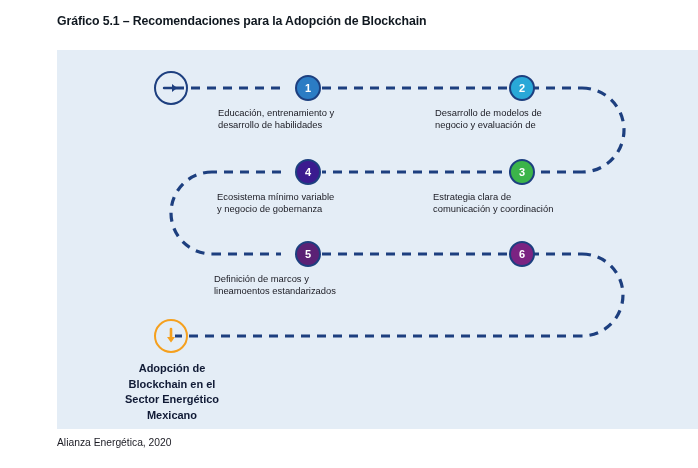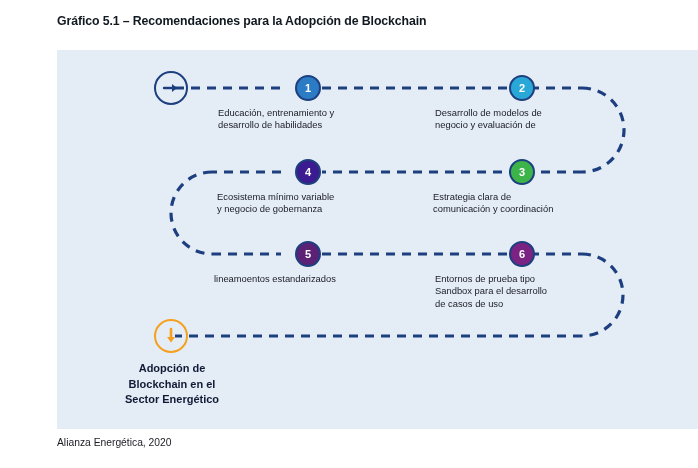--- a/index.html
+++ b/index.html
@@ -169,35 +169,32 @@
     </div>
     <div class="node-label" style="left:160px; top:141px; width:182px;">
       <div>Ecosistema mínimo variable</div>
       <div>y negocio de gobernanza</div>
     </div>
 
     <div class="node-circle" style="left:238px; top:191px; background:#5B2175;">
       <span>5</span>
     </div>
     <div class="node-label" style="left:157px; top:223px; width:188px;">
+      <div>Definición de marcos y</div>
       <div>lineamoentos estandarizados</div>
     </div>
 
     <div class="node-circle" style="left:452px; top:191px; background:#7B2382;">
       <span>6</span>
-    </div>
-    <div class="node-label" style="left:378px; top:223px; width:176px;">
-      <div>Entornos de prueba tipo</div>
-      <div>Sandbox para el desarrollo</div>
-      <div>de casos de uso</div>
     </div>
 
     <div id="outcome-label" style="left:44px; top:311px; width:142px;">
       <div>Adopción de</div>
       <div>Blockchain en el</div>
       <div>Sector Energético</div>
+      <div>Mexicano</div>
     </div>
 
   </div>
 
   <div id="source-caption">Alianza Energética, 2020</div>
 
 </div>
 
 </body></html>

